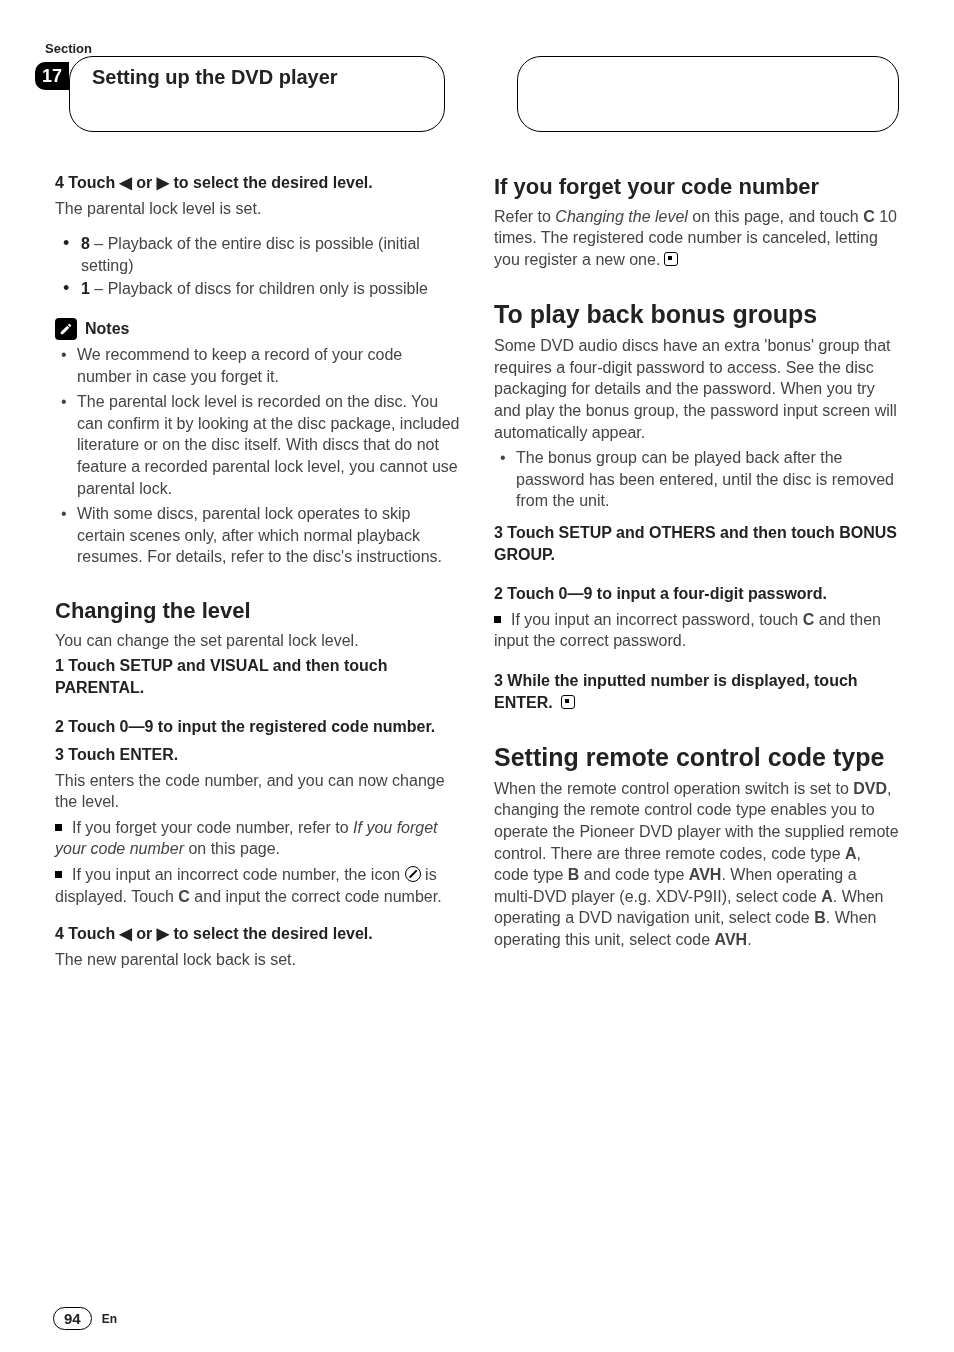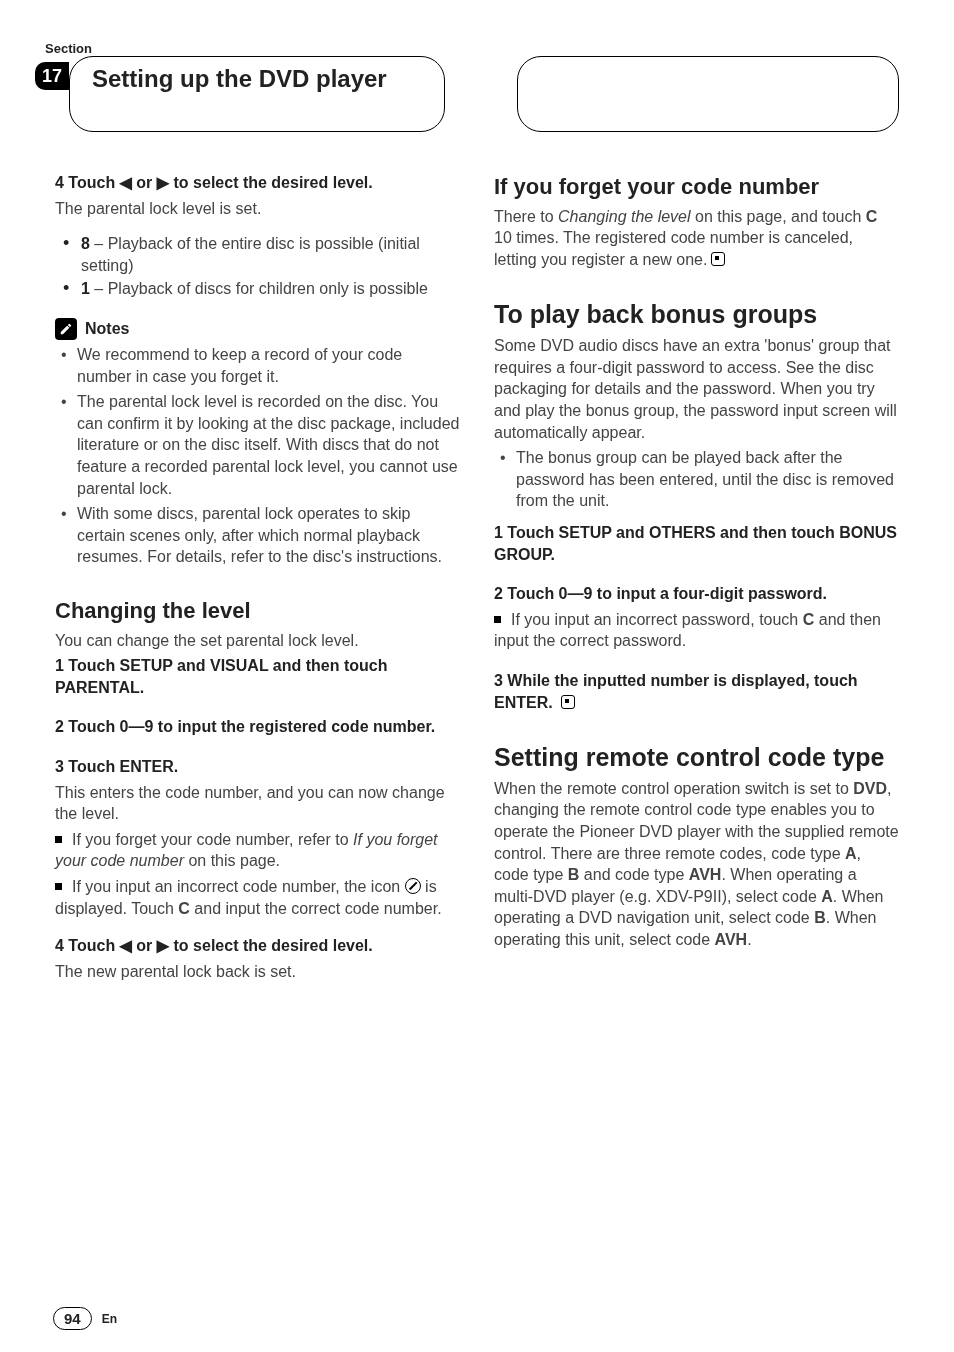--- a/index.html
+++ b/index.html
@@ -42,21 +42,21 @@
     margin-top: 6px;
     margin-left: -20px;
   }
   .title-box {
     border: 1.5px solid #000;
     border-radius: 24px;
     padding: 8px 22px 12px 22px;
     width: 330px;
     min-height: 54px;
     font-weight: 900;
-    font-size: 24px;
+    font-size: 20px;
     line-height: 1.2;
   }
   .empty-box {
     border: 1.5px solid #000;
     border-radius: 24px;
     width: 380px;
     height: 74px;
     margin-left: auto;
   }
   .left-of-header {
@@ -230,47 +230,47 @@
         <li>The parental lock level is recorded on the disc. You can confirm it by looking at the disc package, included literature or on the disc itself. With discs that do not feature a recorded parental lock level, you cannot use parental lock.</li>
         <li>With some discs, parental lock operates to skip certain scenes only, after which normal playback resumes. For details, refer to the disc's instructions.</li>
       </ul>
 
       <div class="h2">Changing the level</div>
       <p class="gray">You can change the set parental lock level.</p>
 
       <p class="step-line">1   Touch SETUP and VISUAL and then touch PARENTAL.</p>
       <p class="step-line" style="margin-top:18px">2   Touch 0—9 to input the registered code number.</p>
 
-      <p class="step-line" style="margin-top:18px">3   Touch ENTER.</p>
+      <p class="step-line" style="margin-top:6px">3   Touch ENTER.</p>
       <p class="gray">This enters the code number, and you can now change the level.</p>
       <p class="gray">
         <span class="sq-bullet"></span><span>If you forget your code number, refer to </span><span class="italic">If you forget your code number</span><span> on this page.</span>
       </p>
       <p class="gray">
         <span class="sq-bullet"></span><span>If you input an incorrect code number, the icon </span><span class="prohib"></span><span> is displayed. Touch </span><span class="b">C</span><span> and input the correct code number.</span>
       </p>
 
       <p class="step-line" style="margin-top:16px">4   Touch ◀ or ▶ to select the desired level.</p>
       <p class="gray">The new parental lock back is set.</p>
     </div>
 
     <div class="col">
 
       <div class="h2" style="margin-top:0">If you forget your code number</div>
       <p class="gray">
-        <span>There to </span><span class="italic">Changing the level</span><span> on this page, and touch </span><span class="b">C</span><span> 10 times. The registered code number is canceled, letting you register a new one.</span><span class="end-square"></span>
+        <span>Refer to </span><span class="italic">Changing the level</span><span> on this page, and touch </span><span class="b">C</span><span> 10 times. The registered code number is canceled, letting you register a new one.</span><span class="end-square"></span>
       </p>
 
       <div class="h1big">To play back bonus groups</div>
       <p class="gray">Some DVD audio discs have an extra 'bonus' group that requires a four-digit password to access. See the disc packaging for details and the password. When you try and play the bonus group, the password input screen will automatically appear.</p>
       <ul class="simple-bullets gray">
         <li>The bonus group can be played back after the password has been entered, until the disc is removed from the unit.</li>
       </ul>
 
-      <p class="step-line">1   Touch SETUP and OTHERS and then touch BONUS GROUP.</p>
+      <p class="step-line">3   Touch SETUP and OTHERS and then touch BONUS GROUP.</p>
       <p class="step-line" style="margin-top:18px">2   Touch 0—9 to input a four-digit password.</p>
       <p class="gray">
         <span class="sq-bullet"></span><span>If you input an incorrect password, touch </span><span class="b">C</span><span> and then input the correct password.</span>
       </p>
       <p class="step-line" style="margin-top:18px">
         <span>3   While the inputted number is displayed, touch ENTER.</span> <span class="end-square"></span>
       </p>
 
       <div class="h1big">Setting remote control code type</div>
       <p class="gray">

